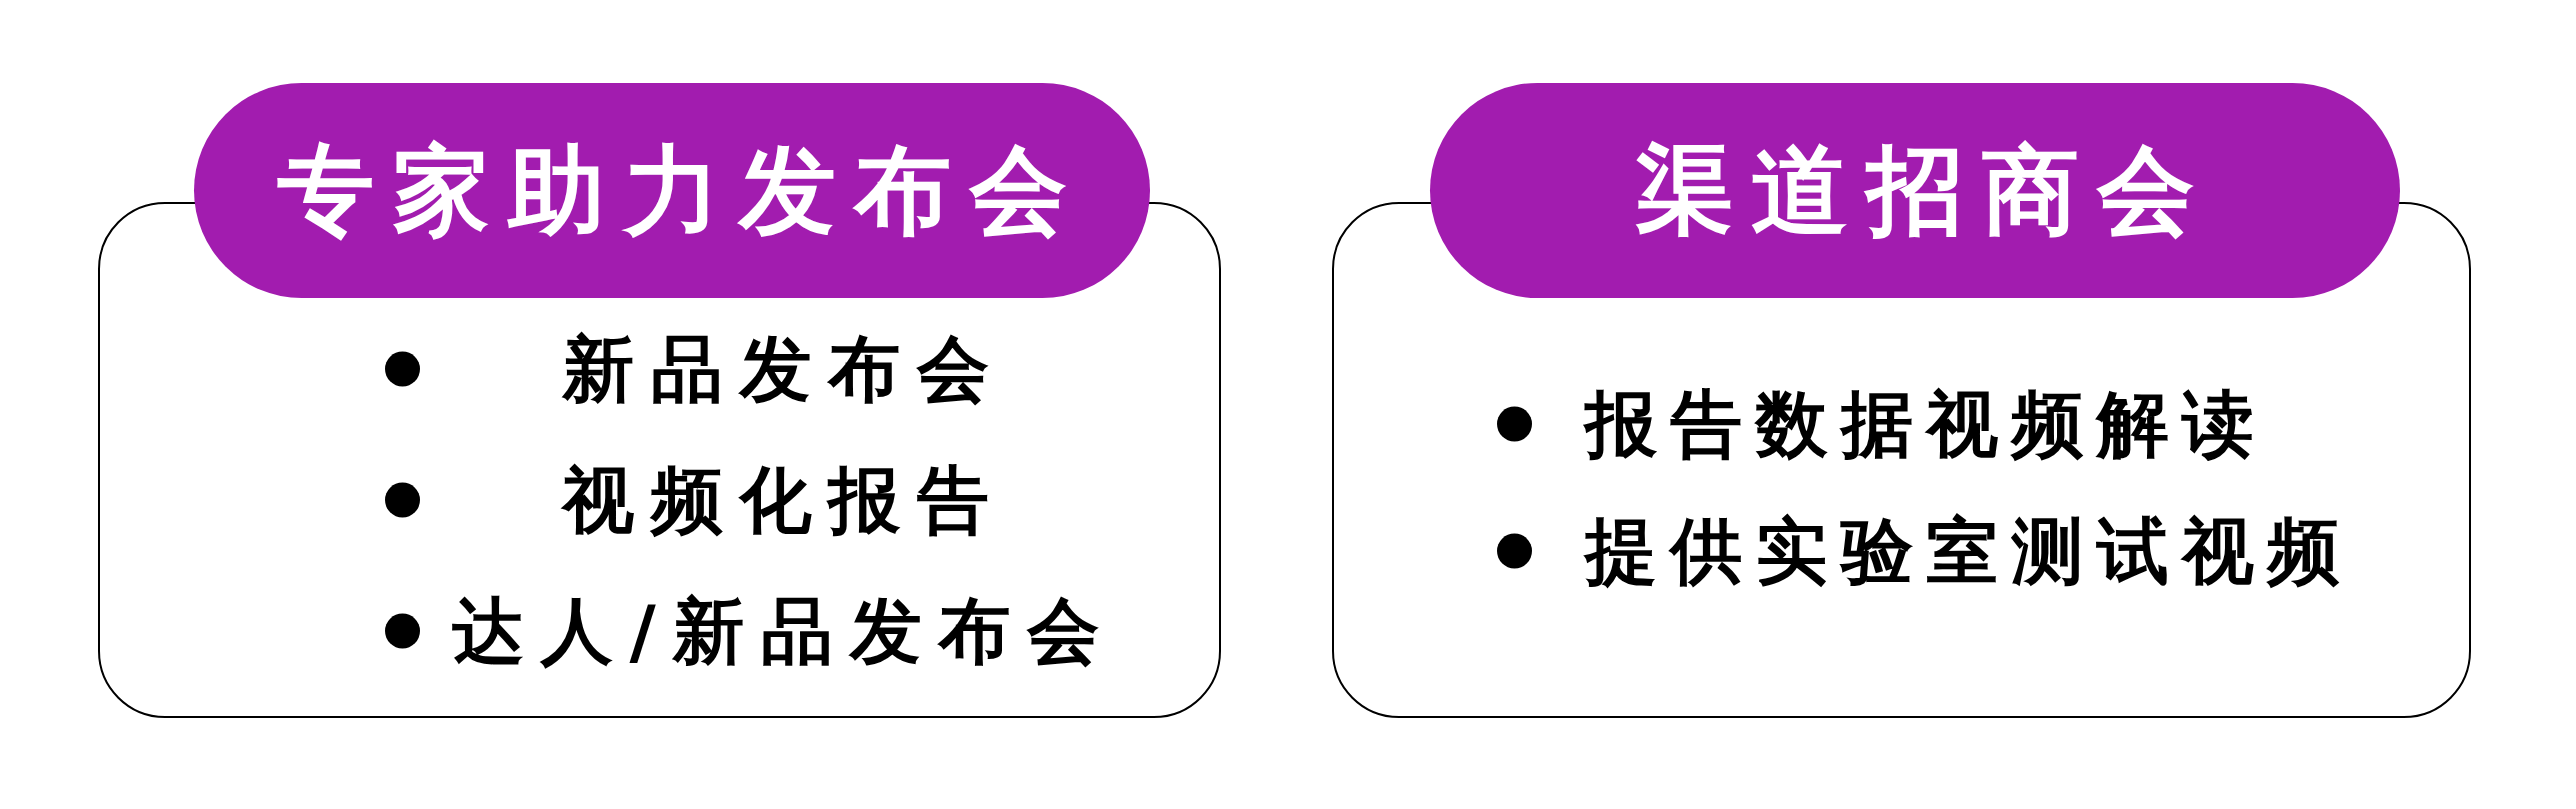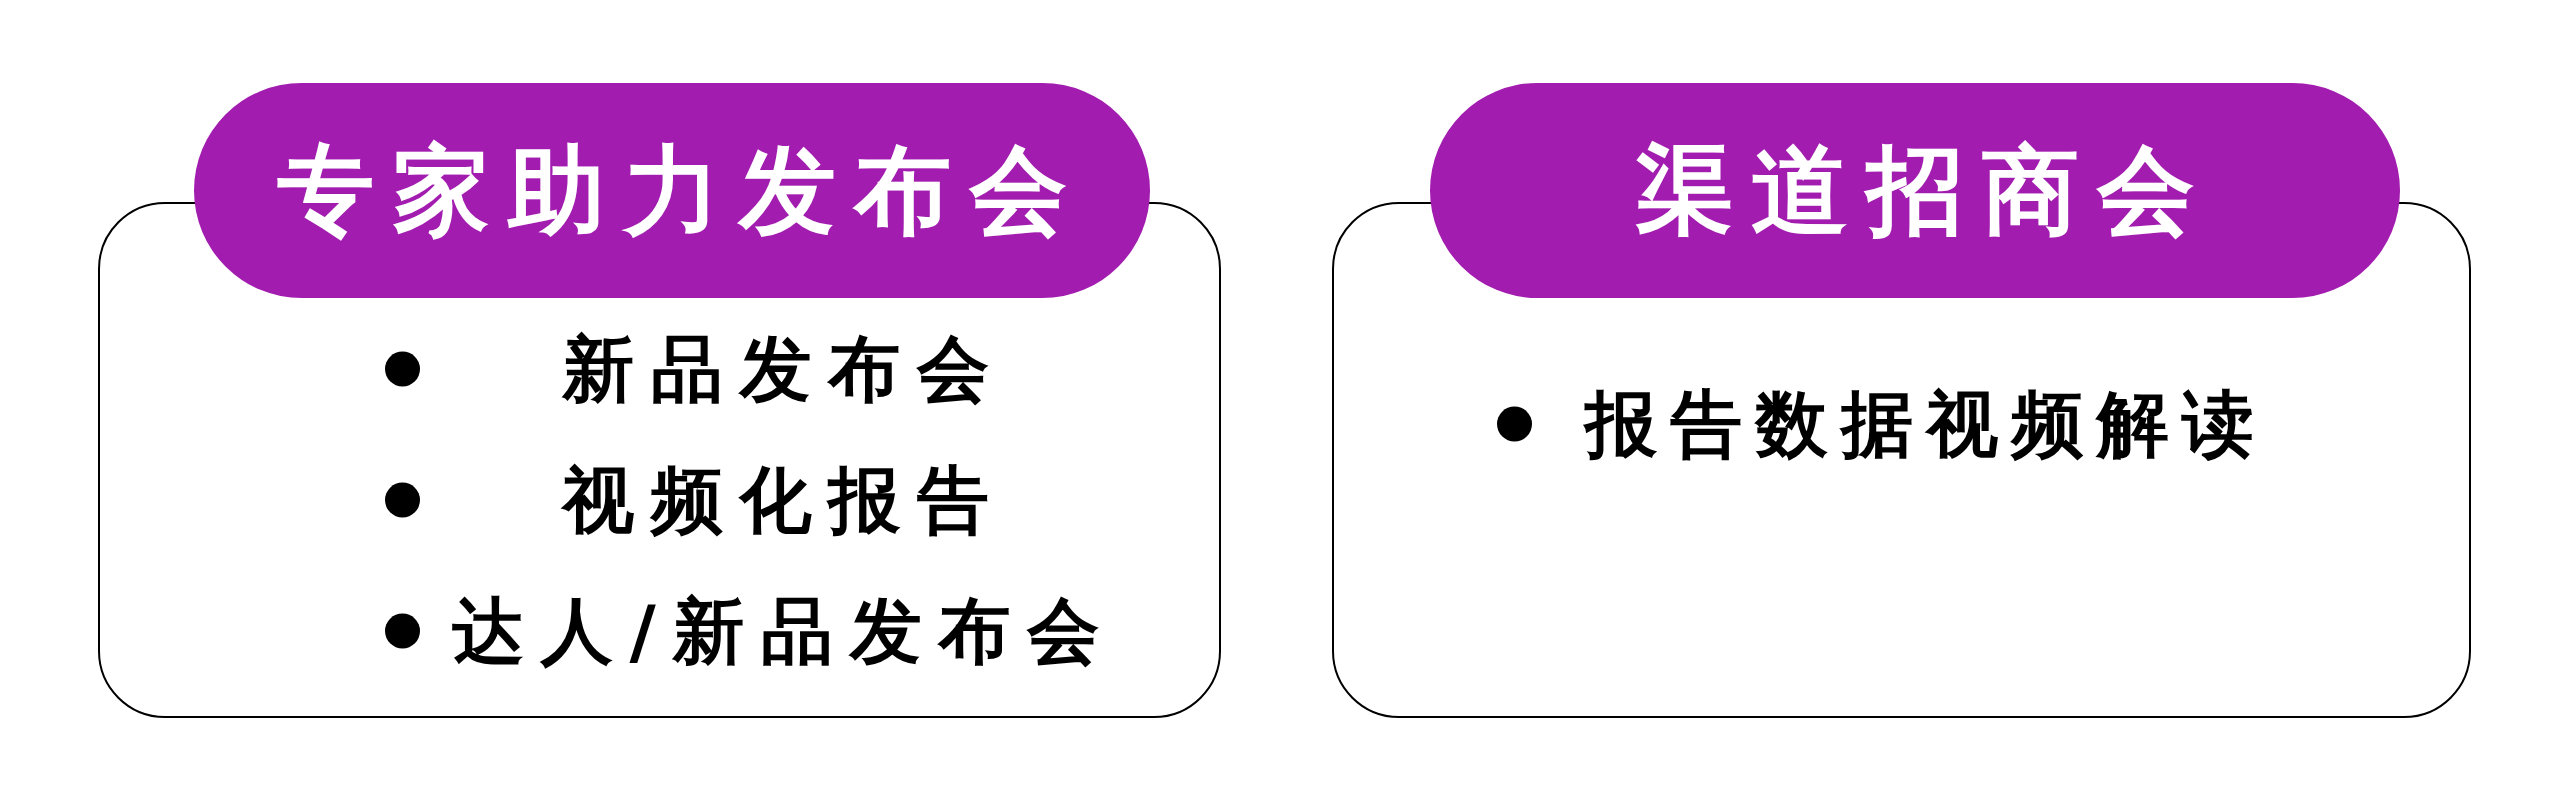--- a/index.html
+++ b/index.html
@@ -48,14 +48,18 @@
 
 <div id="right-card" class="card"></div>
 <div id="right-pill" class="pill">
   <span class="pill-title">渠道招商会</span>
 </div>
 <ul id="right-list" class="list">
   <li class="item">
     <span class="bullet"></span>
     <span class="item-text">报告数据视频解读</span>
   </li>
+  <li class="item">
+    <span class="bullet"></span>
+    <span class="item-text">提供实验室测试视频</span>
+  </li>
 </ul>
 
 
 </body></html>

